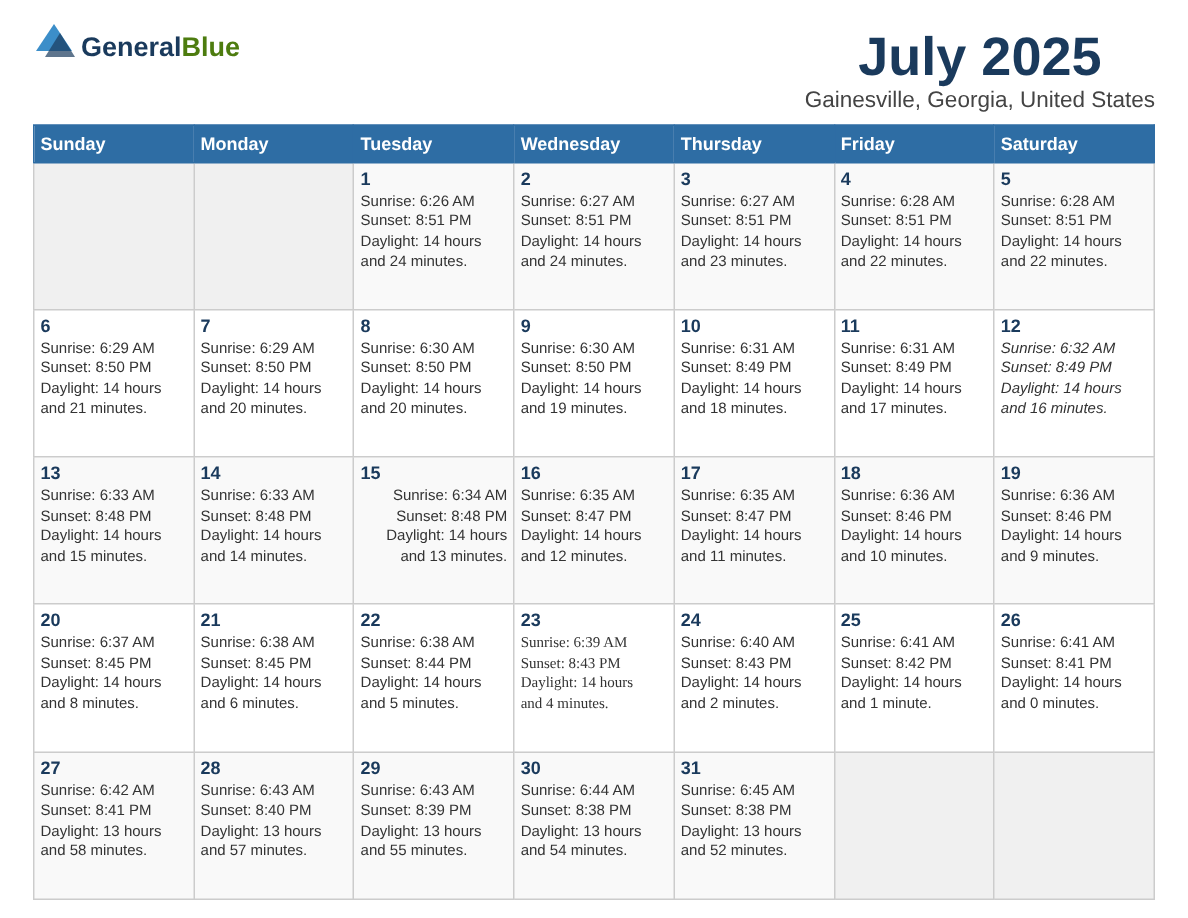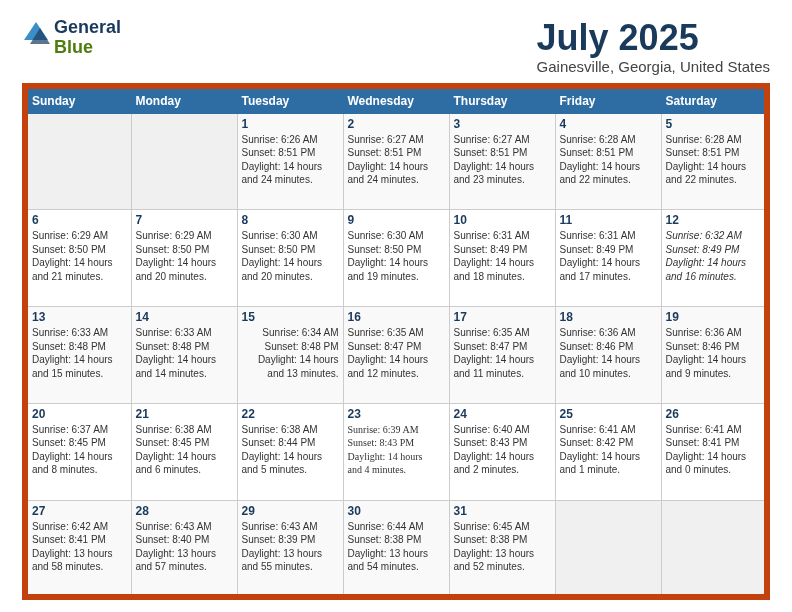--- a/index.html
+++ b/index.html
@@ -23,56 +23,56 @@
       align-items: flex-start;
       margin-bottom: 8px;
     }
     .logo {
       display: flex;
       align-items: center;
       gap: 4px;
     }
     .logo-text {
       display: flex;
-      flex-direction: column;
+      flex-direction: row;
       line-height: 1.1;
       justify-content: center;
     }
     .logo-general {
       font-size: 18px;
       font-weight: bold;
       color: #1a3a5c;
     }
     .logo-blue {
       font-size: 18px;
       font-weight: bold;
       color: #4d7c0f;
     }
     .logo-icon {
       width: 28px;
       height: 28px;
       position: relative;
       top: -4px;
     }
     .title-block {
-      text-align: left;
+      text-align: center;
     }
     .month-title {
       font-size: 36px;
       font-weight: bold;
       color: #1a3a5c;
       line-height: 1.1;
     }
     .location {
       font-size: 15px;
       color: #444;
     }
     .calendar {
       flex: 1;
-      border: 6px solid #c2410c;
+      border: 1px solid #c2410c;
       border-collapse: collapse;
       width: 100%;
       table-layout: fixed;
     }
     .calendar thead tr th {
       background: #2e6da4;
       color: #fff;
       font-size: 12px;
       font-weight: bold;
       padding: 5px 4px;

